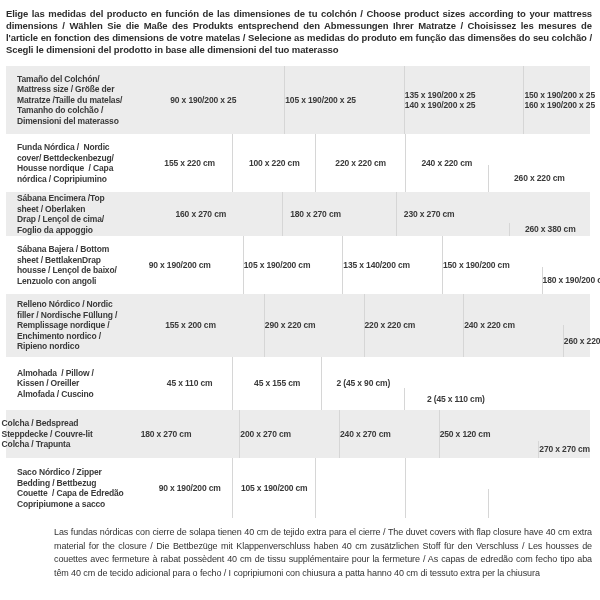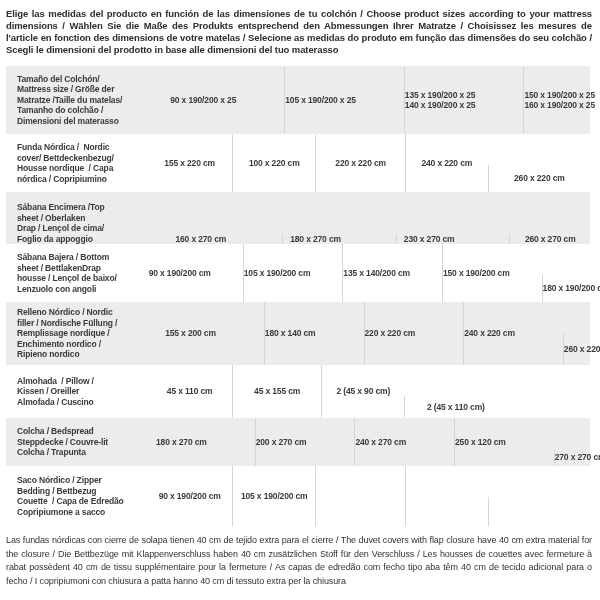--- a/index.html
+++ b/index.html
@@ -41,35 +41,36 @@
   .label-cell { width:24.2%; padding-left:11px; align-items:flex-start; text-align:left; }
   .value-cell { text-align:center; align-items:center; }
   .col1 { width:14.5%; }
   .col2 { width:14.3%; border-left:1px solid var(--divider, #d6d6d6); }
   .col3 { width:15.3%; border-left:1px solid var(--divider, #d6d6d6); }
   .col4 { width:14.2%; border-left:1px solid var(--divider, #d6d6d6); }
   .col5 { width:17.5%; border-left:1px solid var(--divider, #d6d6d6);margin-top:31px; }
 
   .trow:nth-child(1) { height:68px; }
   .trow:nth-child(2) { height:58px; }
-  .trow:nth-child(3) { height:52px;align-items:flex-end; }
+  .trow:nth-child(3) { height:44px; }
   .trow:nth-child(4) { height:58px;gap:32px; }
   .trow:nth-child(5) { height:63px; }
   .trow:nth-child(6) { height:53px; }
-  .trow:nth-child(7) { height:48px; }
+  .trow:nth-child(7) { height:48px;justify-content:flex-end; }
   .trow:nth-child(8) { height:60px; }
 
   .footer-text {
     margin-top:8px;
     font-size:9px;
     font-weight:normal;
     line-height:13.5px;
     text-align:justify;
     letter-spacing:-0.1px;
     color:#333333;
+    margin-left:48px;
   }
 </style>
 </head>
 <body>
 
 <div class="page">
   <div class="header-text">Elige las medidas del producto en función de las dimensiones de tu colchón / Choose product sizes according to your mattress dimensions / Wählen Sie die Maße des Produkts entsprechend den Abmessungen Ihrer Matratze / Choisissez les mesures de l'article en fonction des dimensions de votre matelas / Selecione as medidas do produto em função das dimensões do seu colchão / Scegli le dimensioni del prodotto in base alle dimensioni del tuo materasso</div>
 
   <div class="size-table">
       <div class="trow shaded">
@@ -98,41 +99,41 @@
         <div class="cell value-cell col5">260 x 220 cm</div>
       </div>
       <div class="trow shaded">
         <div class="cell label-cell">Sábana Encimera /Top
 sheet / Oberlaken
 Drap / Lençol de cima/
 Foglio da appoggio</div>
         <div class="cell value-cell col1">160 x 270 cm</div>
         <div class="cell value-cell col2">180 x 270 cm</div>
         <div class="cell value-cell col4">230 x 270 cm</div>
-        <div class="cell value-cell col5">260 x 270 cm</div>
+        <div class="cell value-cell col5">260 x 380 cm</div>
       </div>
       <div class="trow">
         <div class="cell label-cell">Sábana Bajera / Bottom
 sheet / BettlakenDrap
 housse / Lençol de baixo/
 Lenzuolo con angoli</div>
         <div class="cell value-cell col1">90 x 190/200 cm</div>
         <div class="cell value-cell col2">105 x 190/200 cm</div>
         <div class="cell value-cell col3">135 x 140/200 cm</div>
         <div class="cell value-cell col4">150 x 190/200 cm</div>
         <div class="cell value-cell col5">180 x 190/200 cm</div>
       </div>
       <div class="trow shaded">
         <div class="cell label-cell">Relleno Nórdico / Nordic
 filler / Nordische Füllung /
 Remplissage nordique /
 Enchimento nordico /
 Ripieno nordico</div>
         <div class="cell value-cell col1">155 x 200 cm</div>
-        <div class="cell value-cell col2">180 x 140 cm</div>
+        <div class="cell value-cell col2">290 x 220 cm</div>
         <div class="cell value-cell col3">220 x 220 cm</div>
         <div class="cell value-cell col4">240 x 220 cm</div>
         <div class="cell value-cell col5">260 x 220 cm</div>
       </div>
       <div class="trow">
         <div class="cell label-cell">Almohada  / Pillow /
 Kissen / Oreiller
 Almofada / Cuscino</div>
         <div class="cell value-cell col1">45 x 110 cm</div>
         <div class="cell value-cell col3">45 x 155 cm</div>

